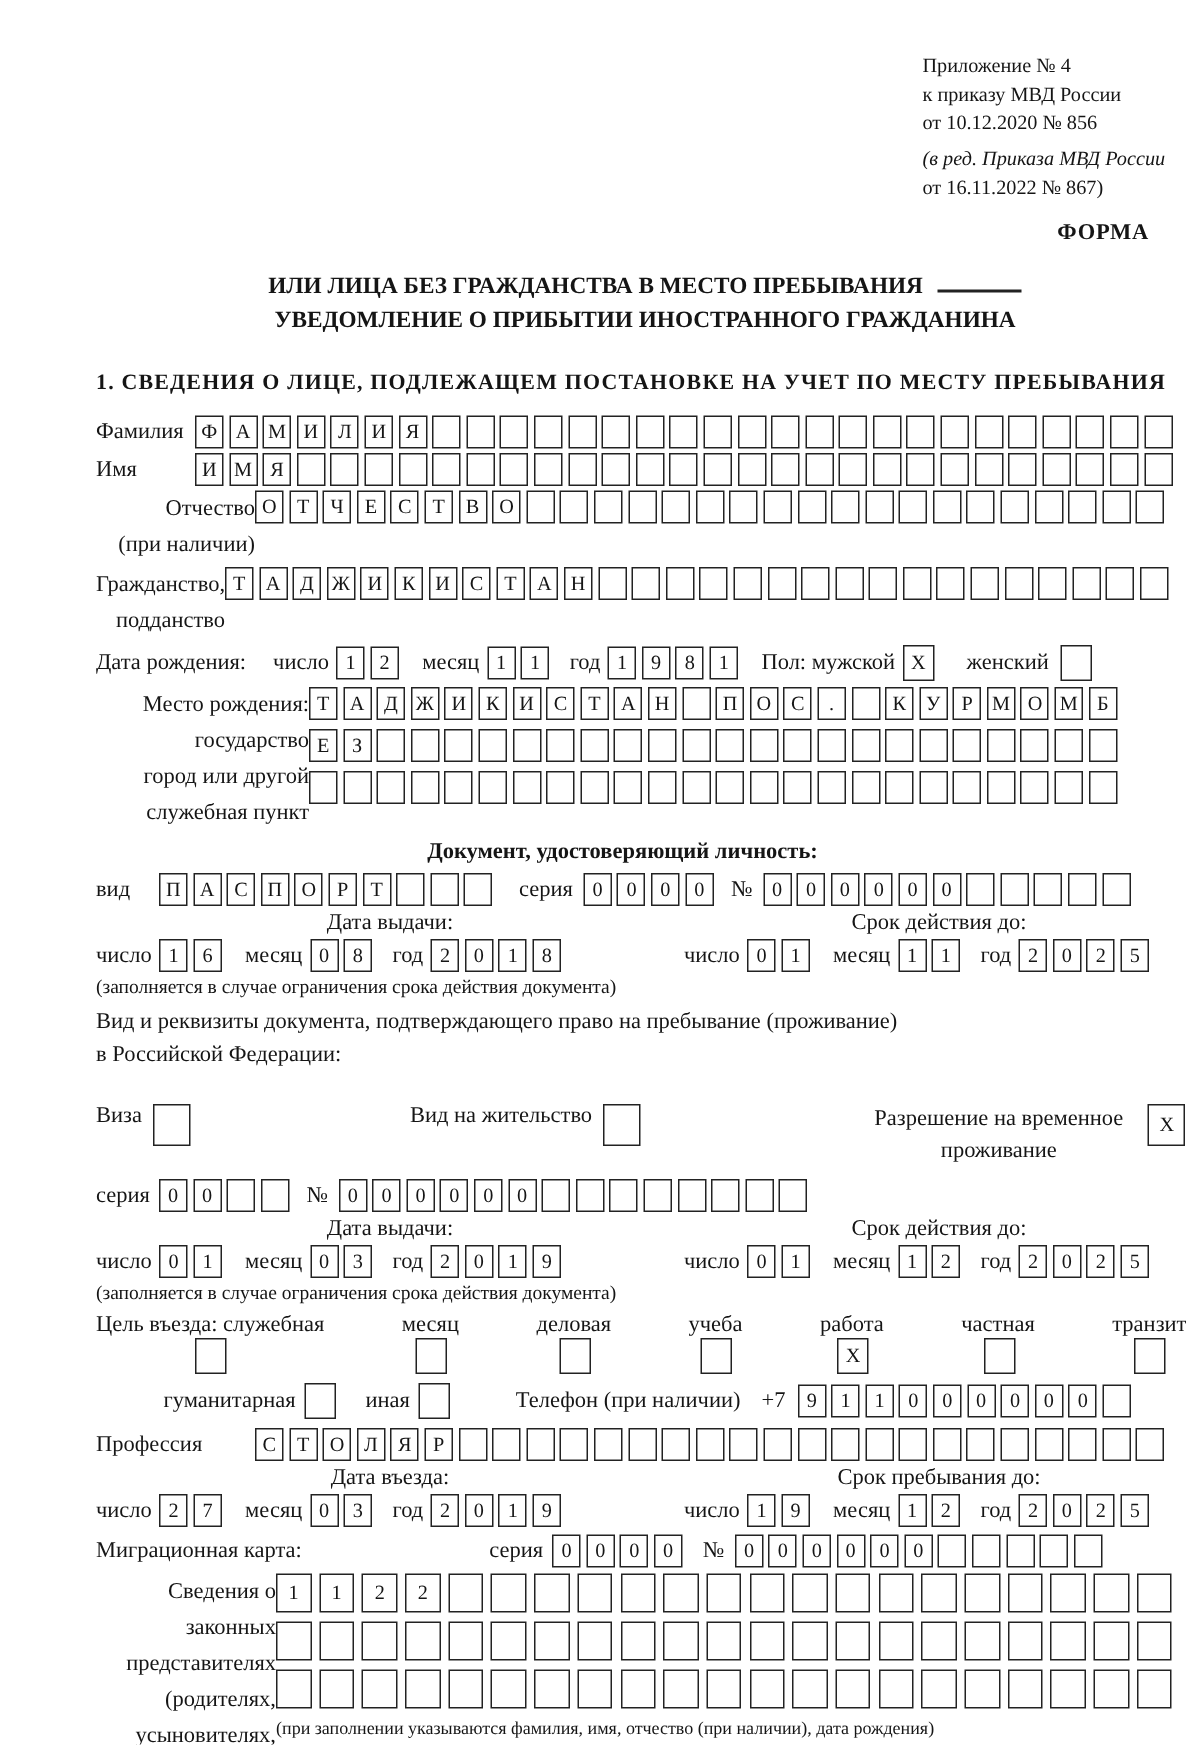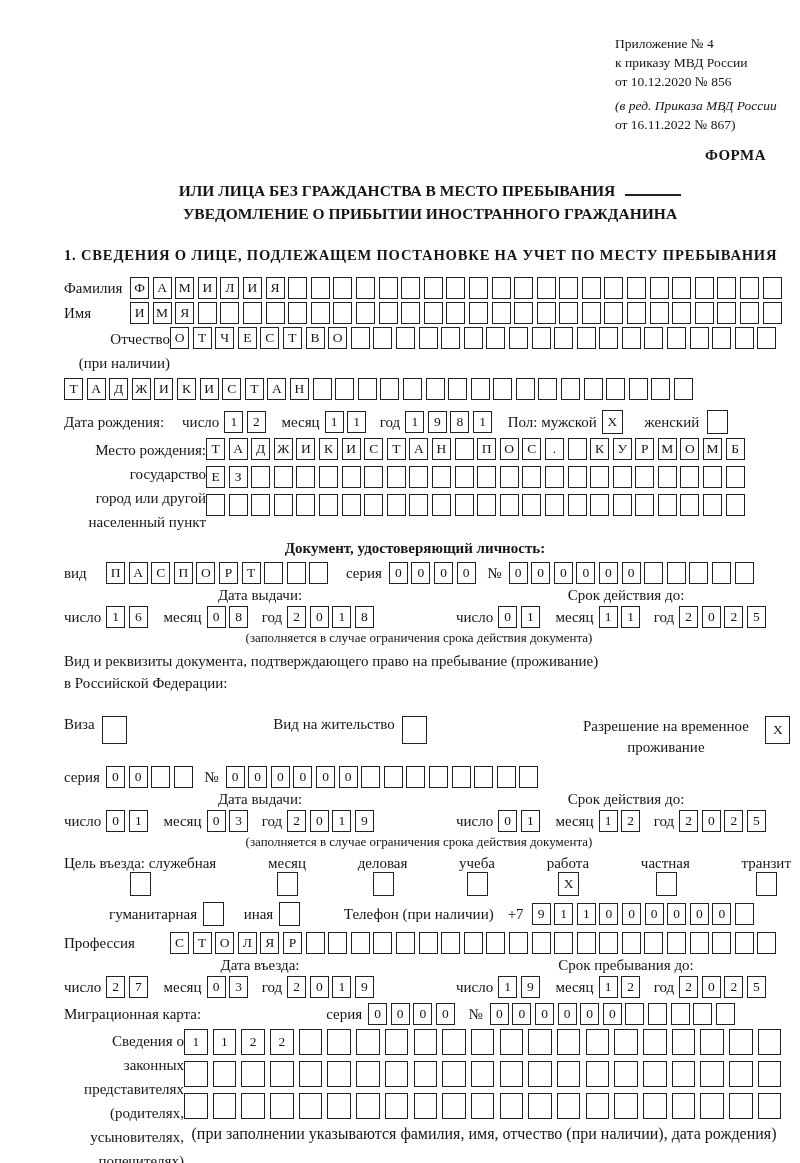--- a/index.html
+++ b/index.html
@@ -49,42 +49,42 @@
   .dhead { display:flex; font-size:15px; margin-top:3px; }
   .dh1 { width:392px; text-align:center; }
   .dh2 { flex:1; text-align:center; }
   .drow { display:flex; align-items:center; margin-top:2px; }
   .g1 { width:392px; display:flex; align-items:center; }
   .g2 { display:flex; align-items:center; }
   .dl { margin-right:5px; }
   .dm { margin-left:12px; margin-right:5px; }
   .dy { margin-left:10px; margin-right:5px; }
 
-  .note { font-size:13px; line-height:16px; text-align:center; padding-right:22px; margin:2px 0 4px 0; }
+  .note { font-size:13px; line-height:16px; text-align:left; padding-right:22px; margin:2px 0 4px 0; }
 
   .para { font-size:15px; line-height:22px; margin-top:3px; }
 
   .permitrow { display:flex; align-items:flex-start; justify-content:space-between; margin-top:22px; margin-bottom:8px; padding-right:2px; }
   .pp { display:flex; align-items:flex-start; }
   .pp .boxes { margin-left:7px; }
   .ctr { text-align:center; font-size:15px; line-height:21px; }
   .wA { width:185px; } .wB { width:188px; }
 
   .goalrow { display:flex; align-items:center; justify-content:space-between; margin-top:5px; }
   .gp { display:flex; align-items:center;flex-direction:column; }
   .gp .lbl { margin-right:5px; }
 
   .phonerow { display:flex; align-items:center; margin-top:6px; padding-left:45px; }
   .ml16 { margin-left:16px; } .ml40 { margin-left:40px; } .ml14 { margin-left:14px; } .ml8 { margin-left:8px; }
 
   .migrow { display:flex; align-items:center; margin-top:5px; margin-bottom:4px; }
   .ml125 { margin-left:125px; }
   .ml10 { margin-left:10px; }
 
-  .reps-note { font-size:16px; text-align:center; width:600px; margin-top:4px; }
+  .reps-note { font-size:12px; width:600px; margin-top:4px; }
 </style>
 </head>
 <body>
 
 <div class="page">
 
   <div class="appendix">
     <div>Приложение № 4</div>
     <div>к приказу МВД России</div>
     <div>от 10.12.2020 № 856</div>
@@ -203,20 +203,24 @@
           <span class="cell"></span>
           <span class="cell"></span>
           <span class="cell"></span>
           <span class="cell"></span>
           <span class="cell"></span>
         </div>
     </div>
   </div>
 
   <div class="split">
+    <div class="lblcol w86">
+      <div>Гражданство,</div>
+      <div>подданство</div>
+    </div>
     <div class="boxcol">
       <div class="boxes">
           <span class="cell">Т</span>
           <span class="cell">А</span>
           <span class="cell">Д</span>
           <span class="cell">Ж</span>
           <span class="cell">И</span>
           <span class="cell">К</span>
           <span class="cell">И</span>
           <span class="cell">С</span>
@@ -271,21 +275,21 @@
     <span class="boxes cb">
         <span class="cell"></span>
       </span>
   </div>
 
   <div class="split" style="margin-top:4px">
     <div class="lblcol w142">
       <div>Место рождения:</div>
       <div>государство</div>
       <div>город или другой</div>
-      <div>населенный пункт</div>
+      <div>служебная пункт</div>
     </div>
     <div class="boxcol">
       <div class="boxes">
           <span class="cell">Т</span>
           <span class="cell">А</span>
           <span class="cell">Д</span>
           <span class="cell">Ж</span>
           <span class="cell">И</span>
           <span class="cell">К</span>
           <span class="cell">И</span>

